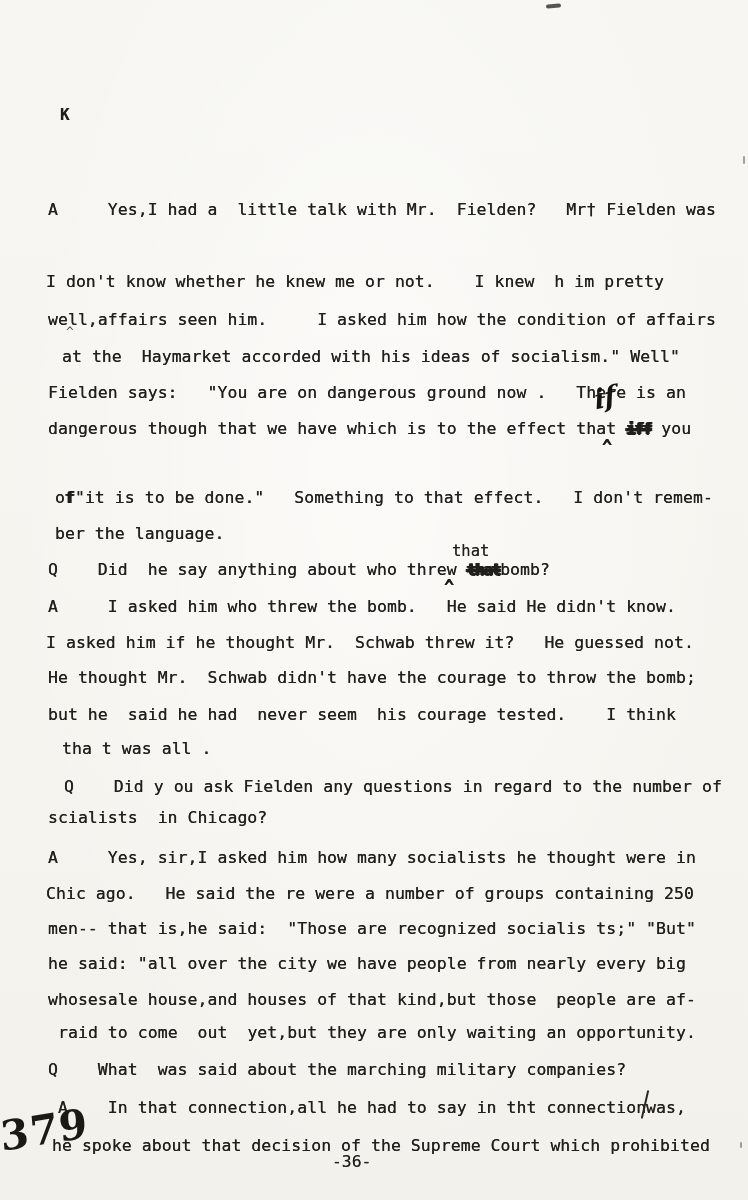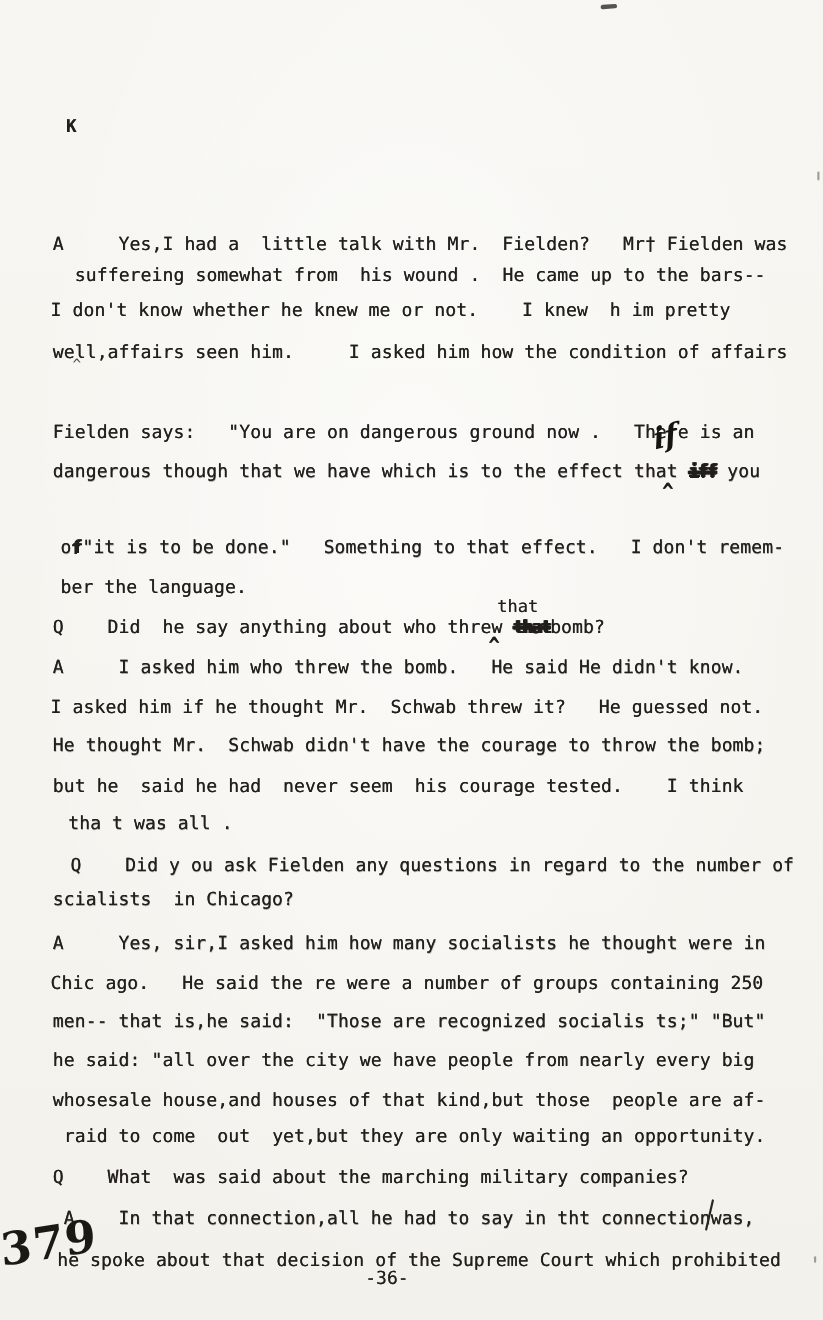--- a/index.html
+++ b/index.html
@@ -95,25 +95,25 @@
   .speck{position:absolute;background:#5c5850;opacity:.55;border-radius:1px;}
 </style>
 </head>
 <body>
 
 <div class="page">
 
   <div class="smudge"></div>
   <div class="page-label">K</div>
 
-  <div class="line" style="top:212px;left:48px">A     Yes,I had a  little talk with Mr.  Fielden?   Mr† Fielden was</div>
-  <div class="line" style="top:240px;left:68px">suffereing somewhat from  his wound .  He came up to the bars--</div>
+  <div class="line" style="top:200px;left:48px">A     Yes,I had a  little talk with Mr.  Fielden?   Mr† Fielden was</div>
   <div class="line" style="top:272px;left:46px">I don't know whether he knew me or not.    I knew  h im pretty</div>
   <div class="line" style="top:310px;left:48px">well,affairs seen him.     I asked him how the condition of affairs</div>
   <div class="stray-caret">^</div>
+  <div class="line" style="top:347px;left:62px">at the  Haymarket accorded with his ideas of socialism." Well"</div>
   <div class="line" style="top:383px;left:48px">Fielden says:   "You are on dangerous ground now .   There is an</div>
 
   <div class="line" style="top:419px;left:48px"><span>dangerous though that we have which is to the effect that </span><span class="struck">iff</span><span> you</span></div>
   <div class="hand-if">if</div>
   <div class="caret caret-1">^</div>
 
 
   <div class="line" style="top:488px;left:55px"><span>o</span><span class="over">f</span><span>"it is to be done."   Something to that effect.   I don't remem-</span></div>
   <div class="line" style="top:524px;left:55px">ber the language.</div>
 

